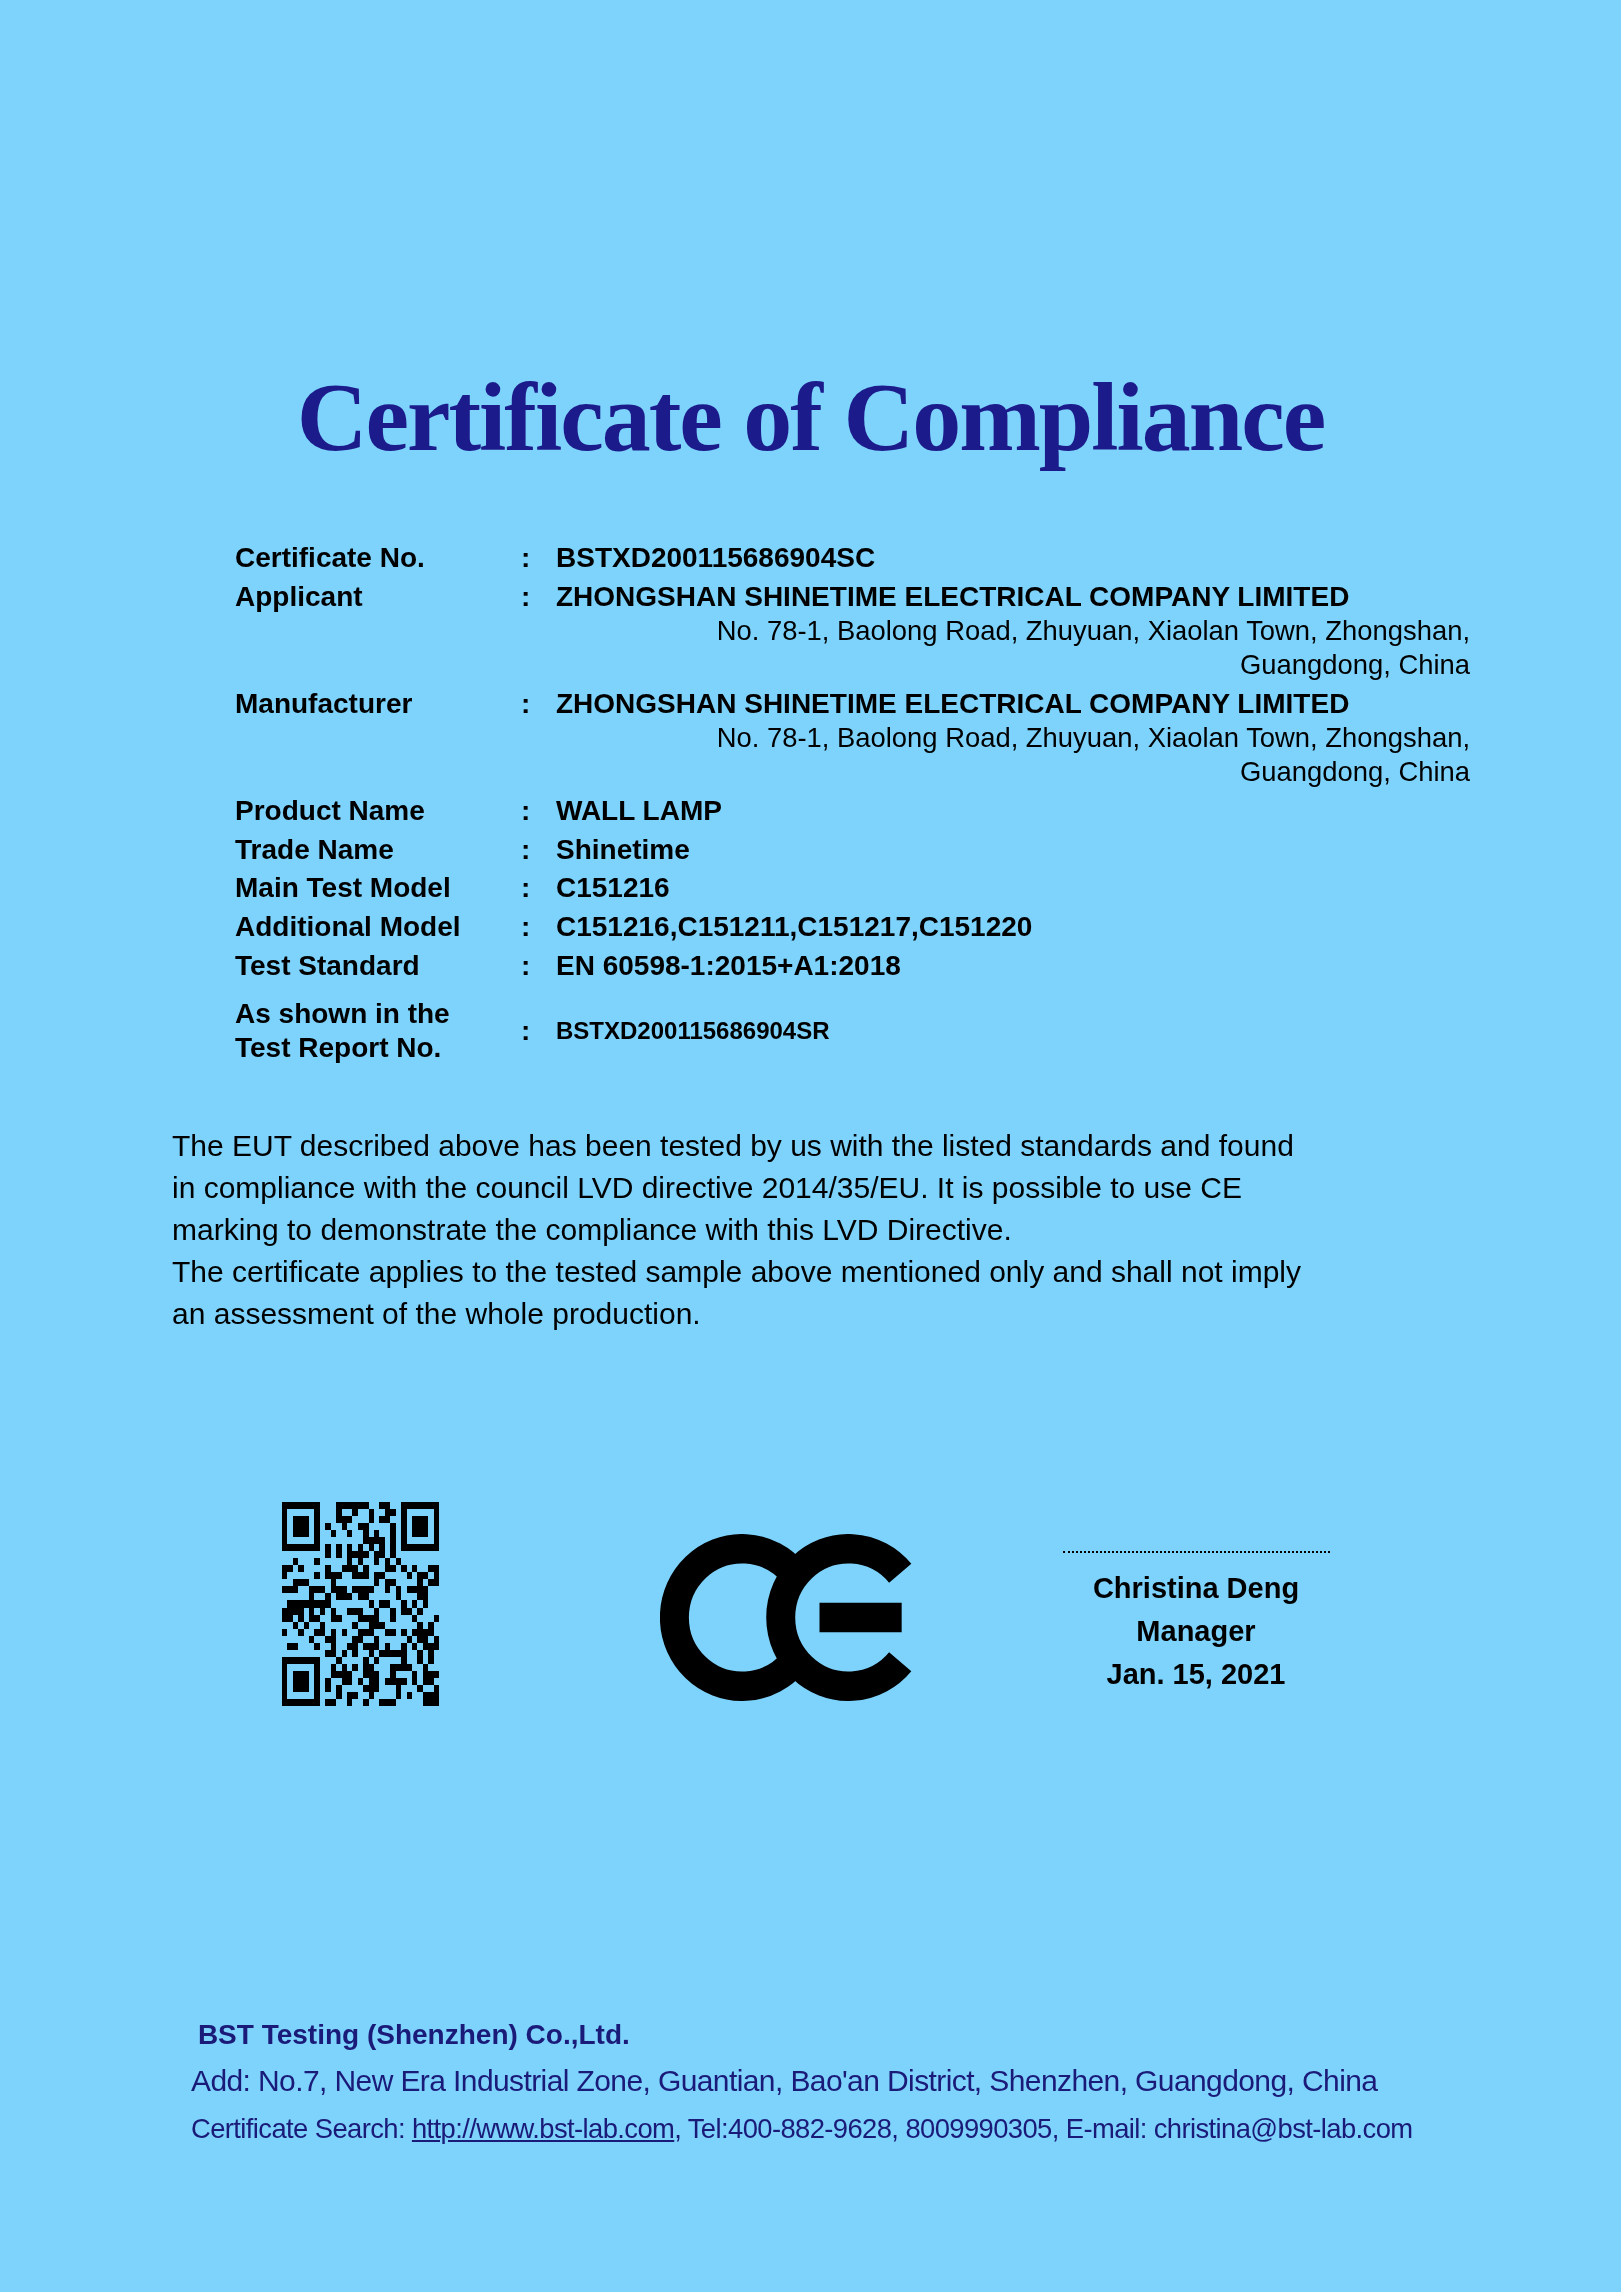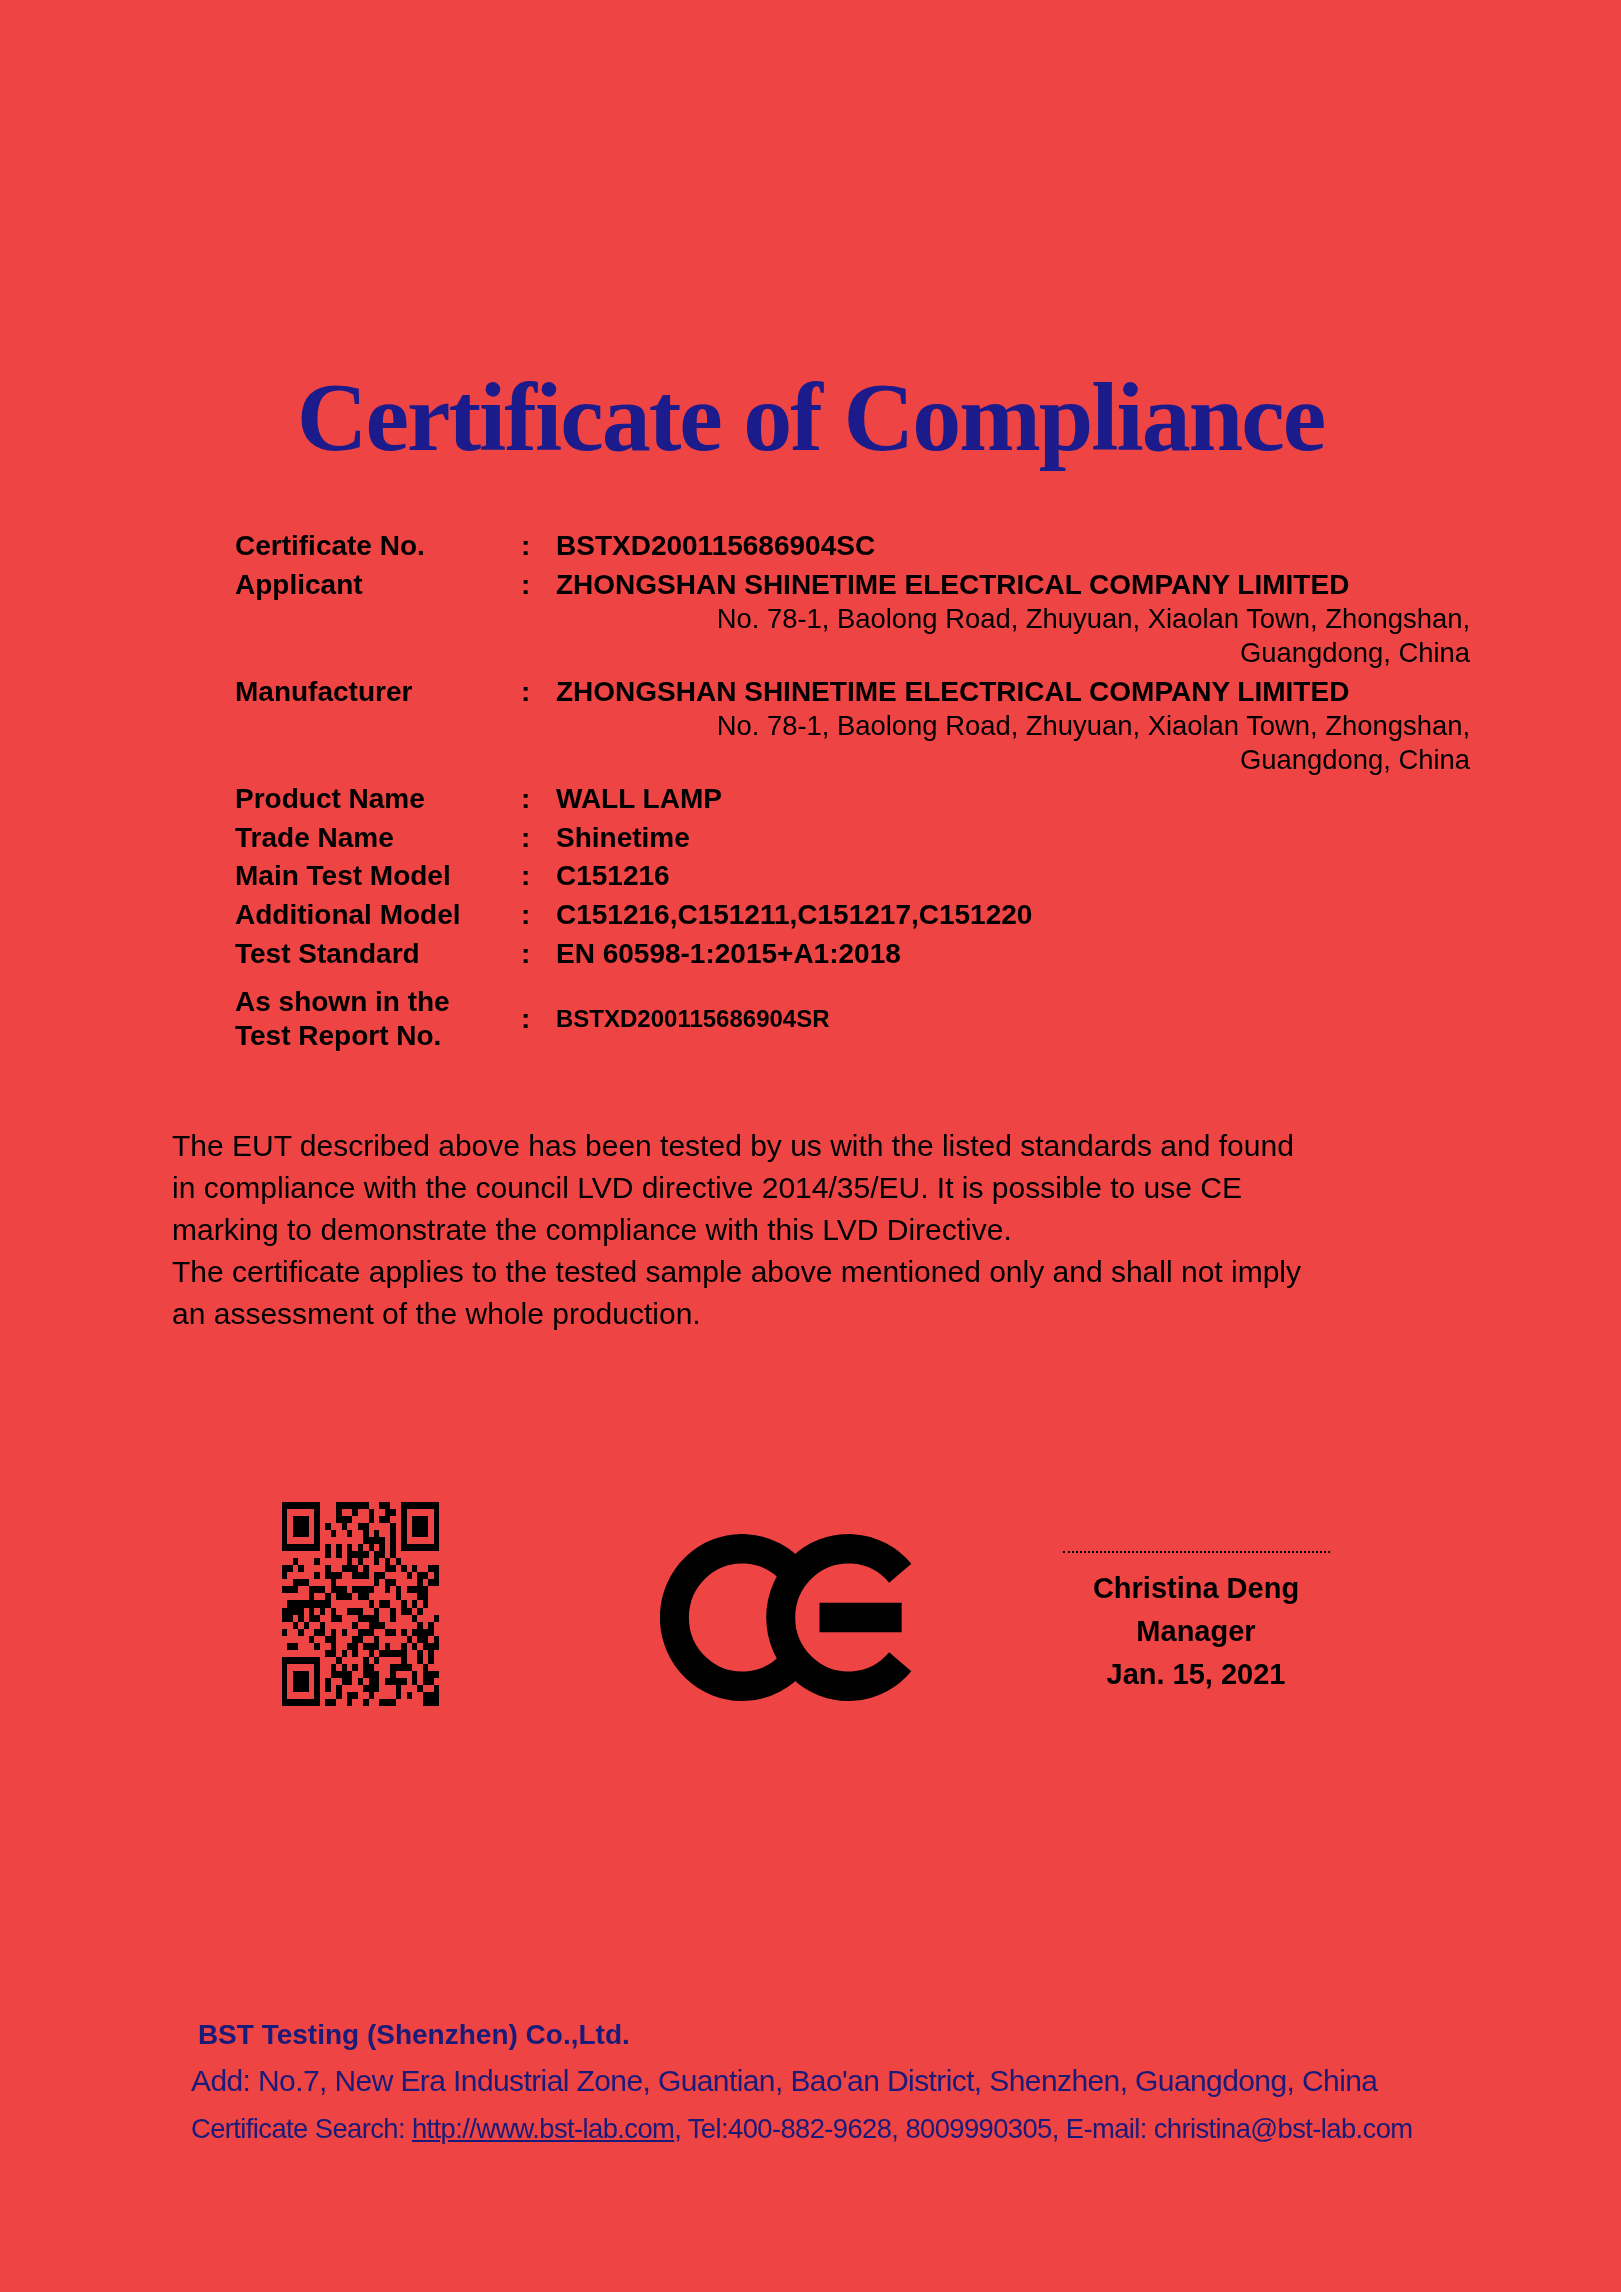--- a/index.html
+++ b/index.html
@@ -1,25 +1,25 @@
 <!DOCTYPE html>
 <html><head>
 <meta charset="utf-8">
 <style>
   html,body{margin:0;padding:0;background:#ffffff;}
   body{width:1621px;height:2293px;position:relative;font-family:"Liberation Sans",sans-serif;color:#000;}
-  .page{position:absolute;inset:0;background:#ef4444;}
+  .page{position:absolute;inset:0;background:#7dd3fc;}
 
   
   .title{position:absolute;top:361px;left:0;width:100%;text-align:center;
          font-family:"Liberation Serif",serif;font-weight:bold;font-size:98px;
          letter-spacing:-2px;color:#1b1b8c;white-space:nowrap;}
 
   
-  .info-table{position:absolute;left:235px;top:529px;width:1235px;font-size:28px;}
+  .info-table{position:absolute;left:235px;top:541px;width:1235px;font-size:28px;}
   .irow{display:grid;grid-template-columns:286px 35px auto;align-items:start;margin-bottom:4.9px;}
   .irow .lbl{font-weight:bold;line-height:34px;}
   .irow .colon{font-weight:bold;line-height:34px;}
   .irow .val{line-height:34px;}
   .vline{white-space:nowrap;}
   .bold{font-weight:bold;}
   .reg{font-weight:normal;font-size:27.4px;text-align:right;}
   .irow.center{align-items:center;margin-top:14px;}
   .irow.center .val{font-size:24px;font-weight:bold;}
 

